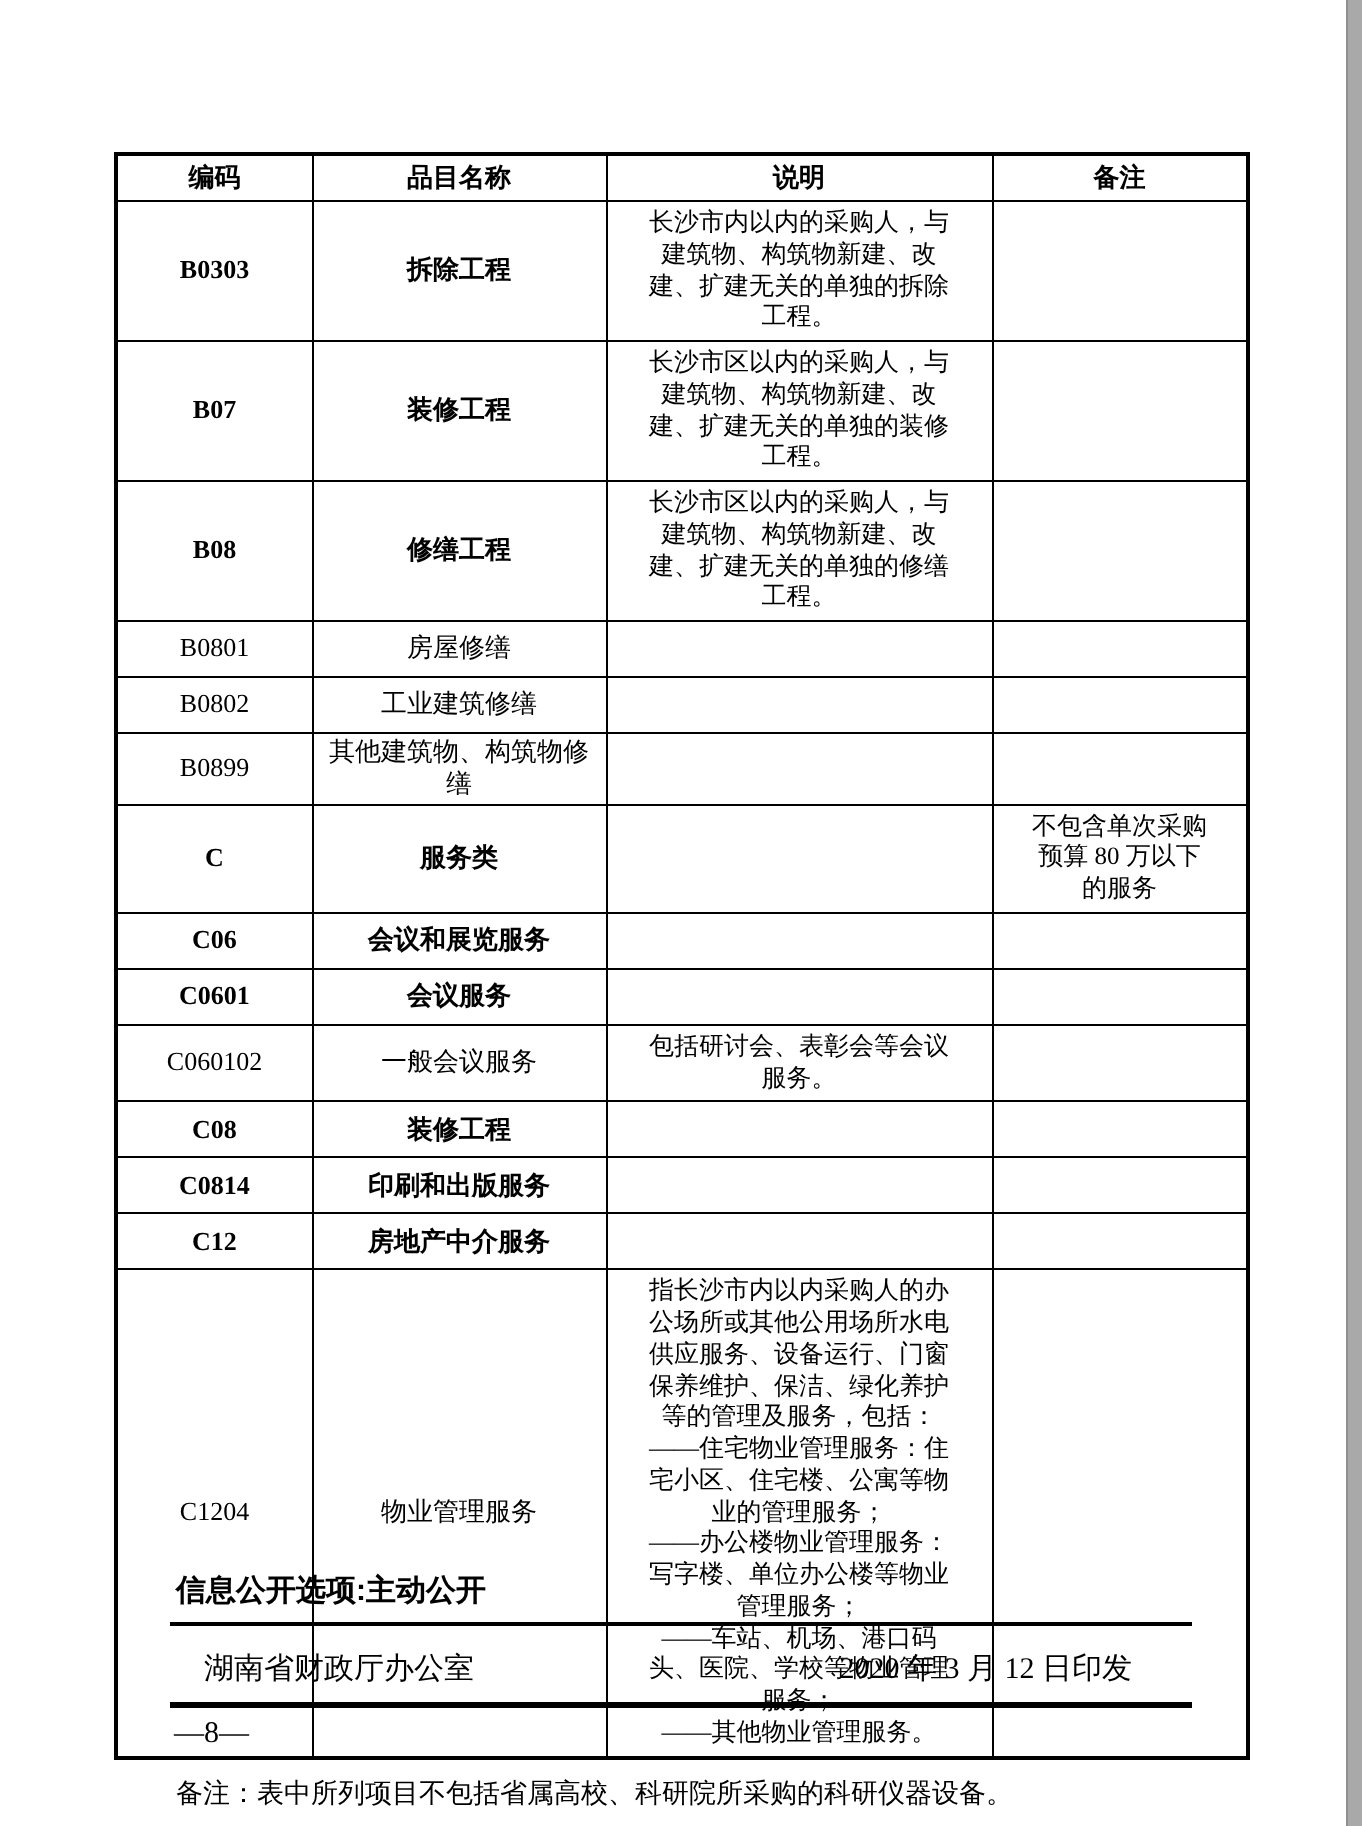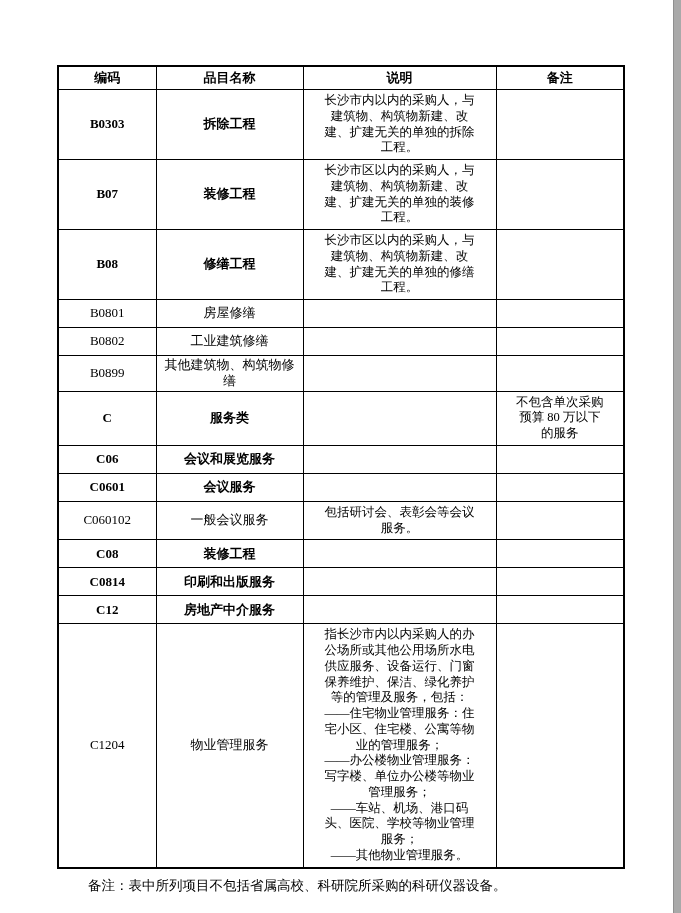--- a/index.html
+++ b/index.html
@@ -14,21 +14,21 @@
   .page { position: absolute; inset: 0; background: #fff; }
 
   
   .edge-right {
     position: absolute; top: 0; right: 0;
     width: 7px; height: 100%;
     background: #a9a9a9;
     border-left: 1px solid #8f8f8f;
   }
 
-  .content { position: absolute; left: 57px; top: 65px; width: 566px; }
+  .content { position: absolute; left: 57px; top: 76px; width: 566px; }
 
   table.catalog {
     border-collapse: collapse;
     table-layout: fixed;
     width: 566px;
     border: 2px solid #000;
   }
   .catalog col.c-code   { width: 98px; }
   .catalog col.c-name   { width: 147px; }
   .catalog col.c-desc   { width: 193px; }
@@ -190,15 +190,25 @@
 ——车站、机场、港口码头、医院、学校等物业管理服务；
 ——其他物业管理服务。</td>
             <td class="remark"></td>
           </tr>
         </tbody>
     </table>
 
     <p class="note">备注：表中所列项目不包括省属高校、科研院所采购的科研仪器设备。</p>
   </div>
 
+  <div class="footer">
+    <div class="disclosure">
+      <span>信息公开选项:</span><span>主动公开</span>
+    </div>
+    <div class="issuer-row">
+      <span>湖南省财政厅办公室</span>
+      <span>2020 年 3 月 12 日印发</span>
+    </div>
+    <div class="pagenum">—8—</div>
+  </div>
 
   <div class="edge-right"></div>
 </div>
 
 </body></html>

